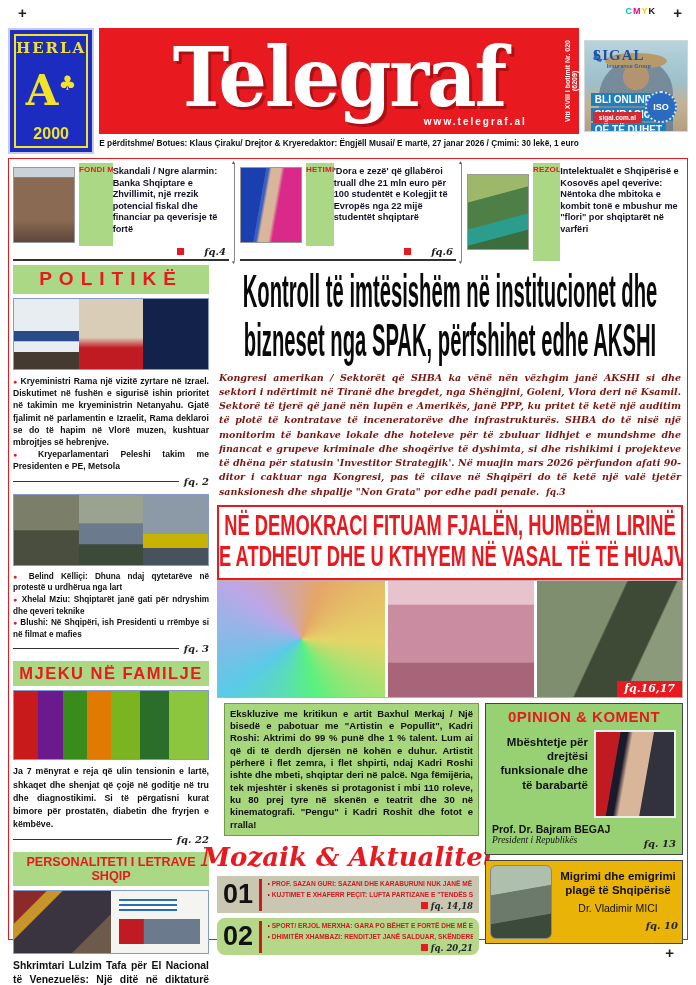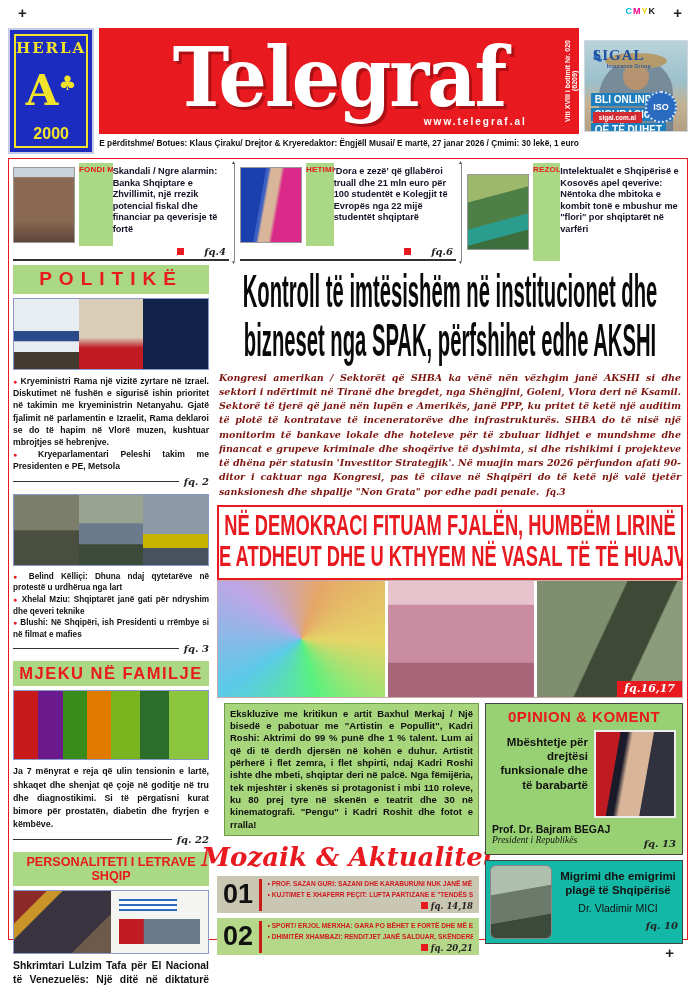--- a/index.html
+++ b/index.html
@@ -110,39 +110,39 @@
   
   .bgrid { display:flex; gap:6px; margin-top:5px; }
   .bleft { width:262px; flex:none; min-width:0;}
   .bright { flex:1; min-width:0;}
   .feature { background:#a7d67d; border:1px solid #6f9c48; padding:4px 5px; font-size:9.5px; font-weight:bold; text-align:justify; line-height:1.3;margin-left:7px; }
   .mozhead { display:flex; align-items:center; justify-content:center; gap:9px; margin:6px 0 4px; }
   .mozdash { width:26px; height:9px; background:linear-gradient(180deg,#b9b9e6 0 38%, #fff 38% 62%, #b9b9e6 62% 100%); }
   .moztitle { color:var(--red); font-family:"DejaVu Serif",serif; font-style:italic; font-weight:bold; font-size:26px; white-space:nowrap; }
   .mzi { display:flex; gap:6px; padding:3px 6px 2px; margin-bottom:5px; align-items:stretch; }
   .mzi-01 { background:#c9c6b2; }
-  .mzi-02 { background:#b5d78a; }
+  .mzi-02 { background:#b5d78a;border-radius:8px; }
   .mzi-num { font-size:27px; font-weight:bold; color:#111; align-self:center; line-height:1; }
   .mzi-sep { width:2.5px; background:#cc1a1a; }
   .mzi-body { flex:1; min-width:0; display:flex; flex-direction:column; justify-content:center;}
   .mzl { color:#d01a20; font-weight:bold; font-size:6.6px; line-height:1.65; white-space:nowrap; overflow:hidden; }
   .mzl::before { content:"• "; color:#c00; }
   .mzi-pg { display:flex; justify-content:flex-end; align-items:center; gap:3px; }
   .mzi-pg .fq { font-size:8.5px; }
   
   .opbox { background:#98d173; border:1px solid #444; padding:4px 6px 3px; }
   .opbox-title { color:var(--red); font-weight:bold; font-size:15px; text-align:center; margin-bottom:5px; letter-spacing:0.5px;}
   .oprow { display:flex; gap:6px; }
   .opcol { flex:1; min-width:0; }
   .optext { font-weight:bold; font-size:11.5px; text-align:right; line-height:1.25; padding-top:5px; }
   .opphoto { width:82px; height:88px; flex:none; border:2px solid #eee; background:linear-gradient(100deg,#c01a22 0 26%, #1a1a2a 27% 34%, #d9b59a 40% 62%, #32323e 63% 100%); }
   .opauthor { font-weight:bold; font-size:10.5px; margin-top:5px; }
   .oprole { font-style:italic; font-size:9.5px; font-family:"Liberation Serif",serif;}
   .oppg { text-align:right; margin-top:-2px;}
-  .micibox { border:1px solid #444; margin-top:5px; padding:4px; display:flex; gap:6px; background:#14b8a6; }
+  .micibox { border:1px solid #444; margin-top:5px; padding:4px; display:flex; gap:6px; background:#eab308; }
   .miciphoto { width:62px; height:74px; flex:none; border:1px solid #888; border-radius:6px; background:linear-gradient(170deg,#aebfae 0 35%, #6b7a6b 36% 70%, #3c4a3c 71% 100%); }
   .micibody { flex:1; min-width:0; text-align:center; display:flex; flex-direction:column; justify-content:center; gap:3px;}
   .micitext { font-weight:bold; font-size:11.5px; line-height:1.2; }
   .miciauthor { font-weight:normal; font-size:10.5px; margin-top:2px;}
 </style>
 </head>
 <body>
 
 <span class="crop" style="left:18px; top:4px;">+</span>
 <span class="crop" style="right:14px; top:4px;">+</span>

